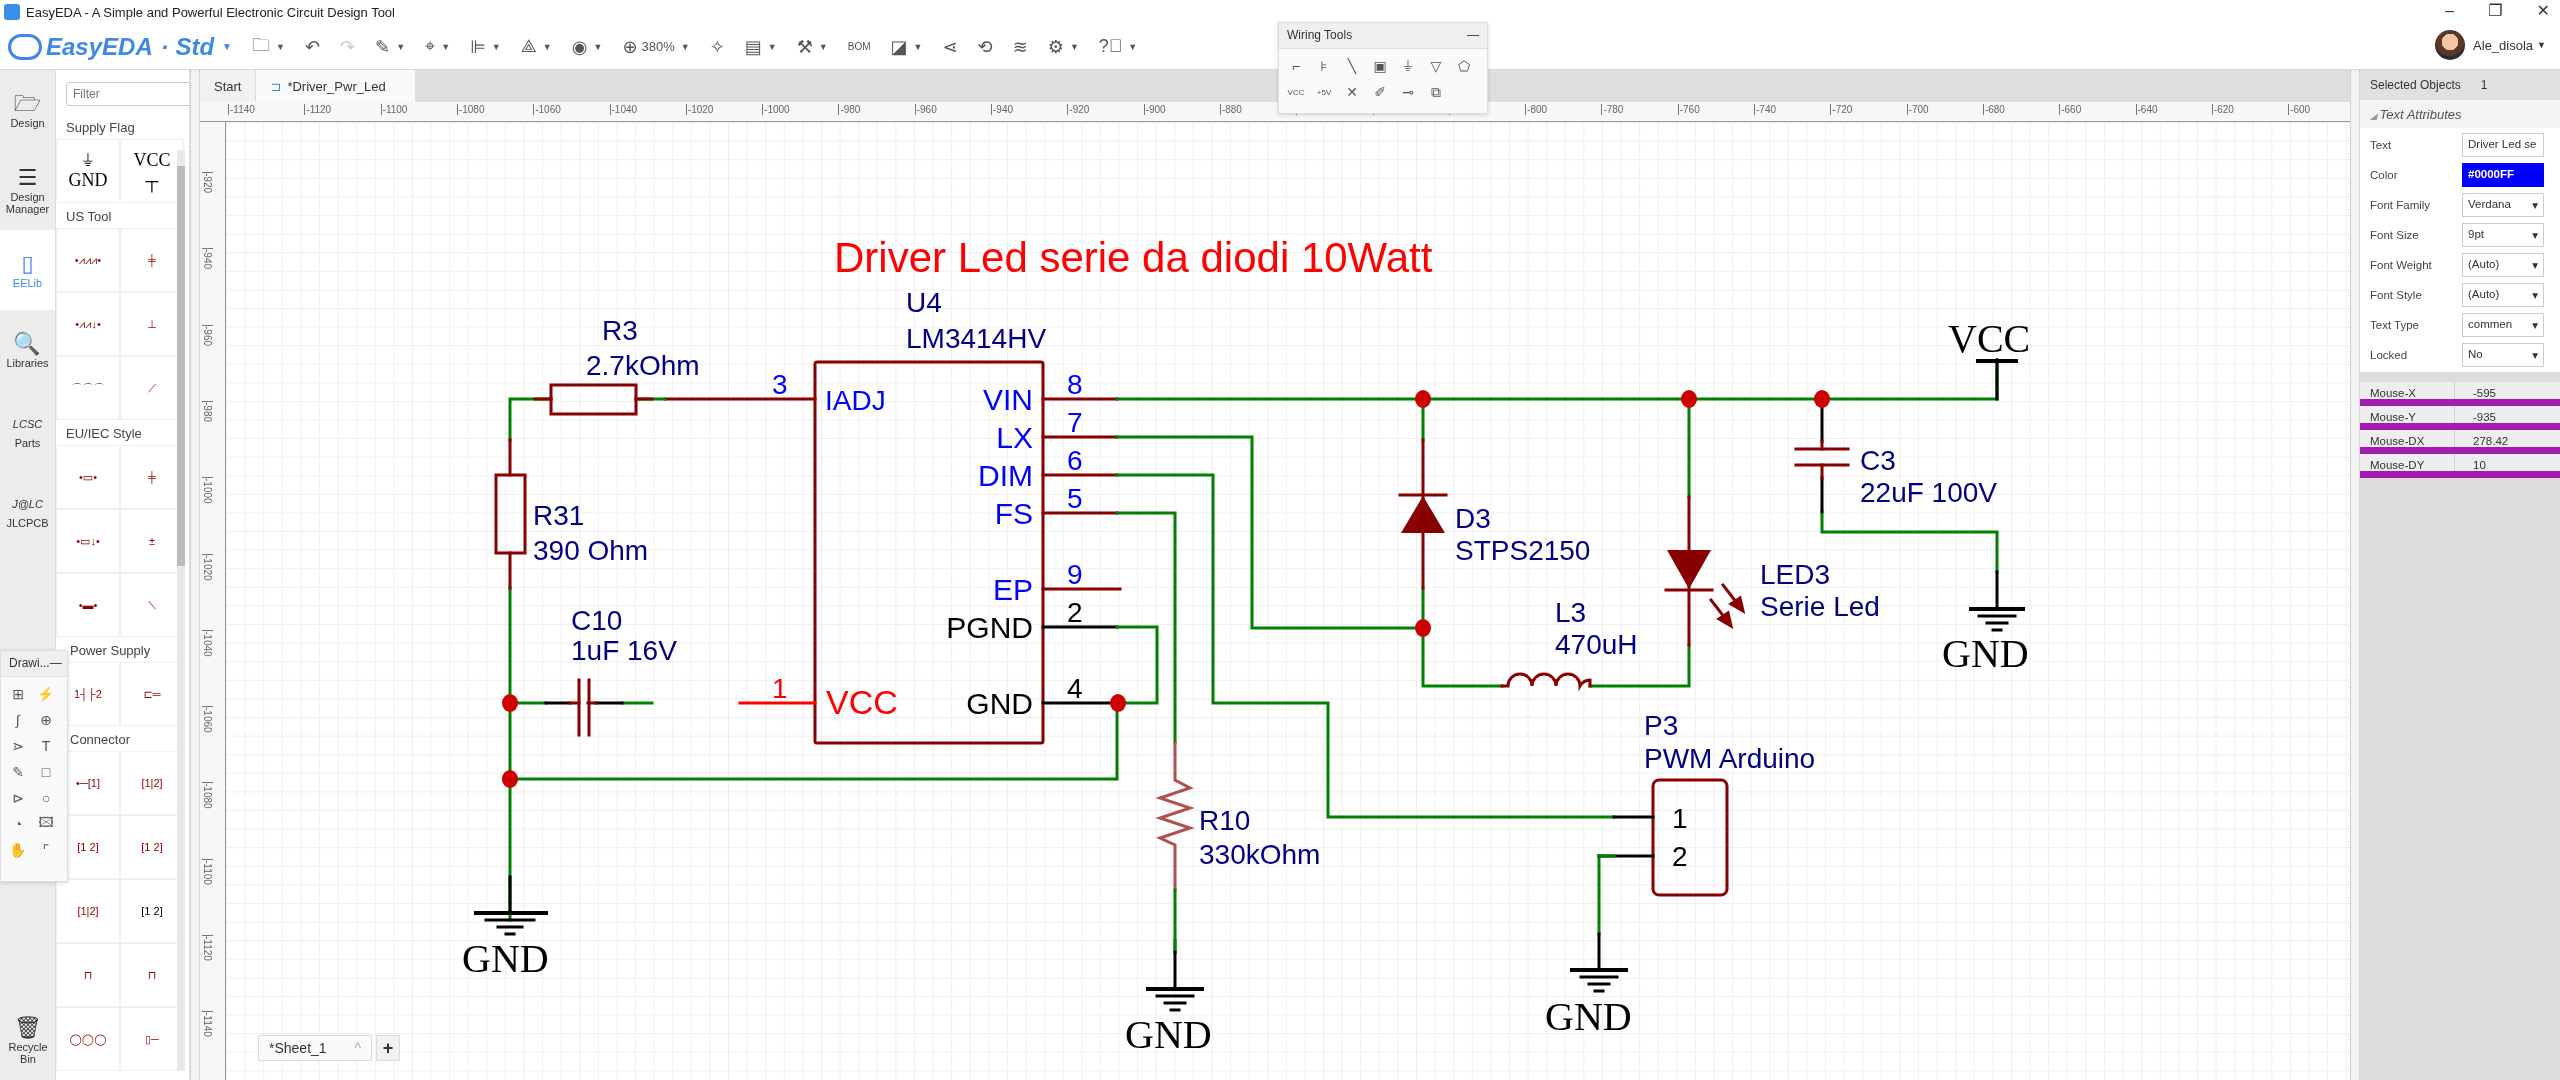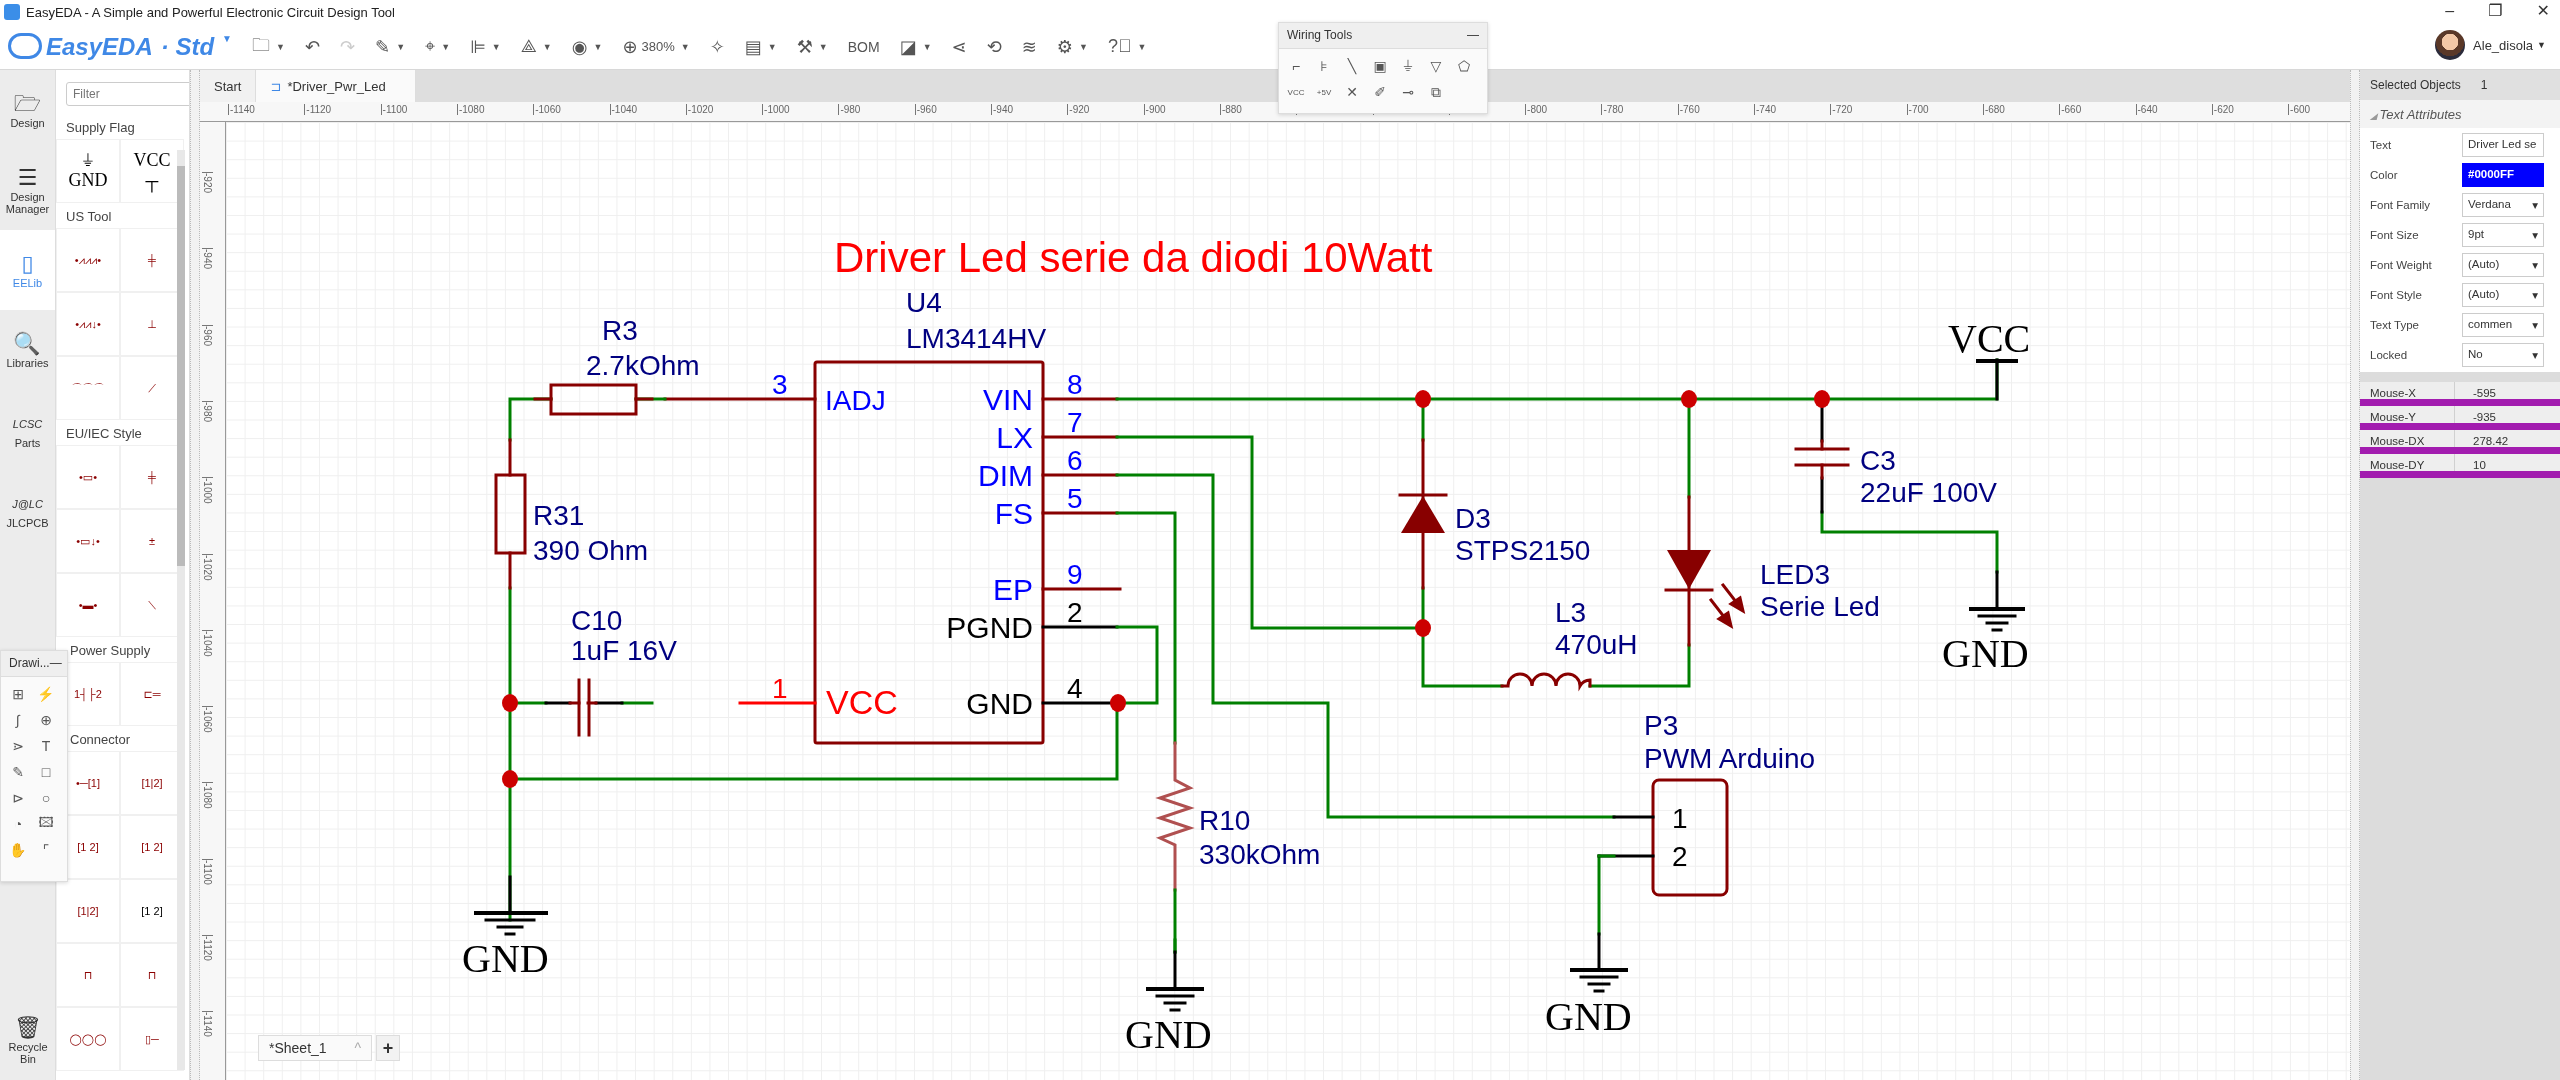--- a/index.html
+++ b/index.html
@@ -2,21 +2,21 @@
 <html><head>
 <meta charset="utf-8">
 <style>
   * { box-sizing: border-box; margin: 0; padding: 0; }
   html, body { width: 2560px; height: 1080px; overflow: hidden; background: #fff; font-family: "Liberation Sans", sans-serif; color: #333; }
   #titlebar { position: absolute; left: 0; top: 0; width: 2560px; height: 24px; background: #fff; display: flex; align-items: center; font-size: 13px; }
   #titlebar .app-icon { width: 16px; height: 16px; margin: 0 6px 0 4px; background: #3b8ee8; border-radius: 3px; }
   #titlebar .title { color: #222; }
   #titlebar .win-ctrls { position: absolute; right: 10px; top: 0; display: flex; gap: 34px; font-size: 16px; line-height: 22px; color: #333; }
   #toolbar { position: absolute; left: 0; top: 24px; width: 2560px; height: 46px; background: #fff; display: flex; align-items: center; border-bottom: 1px solid #d8d8d8; }
-  .logo { display: flex; margin-left: 8px; color: #3f88e6; font-size: 24px; font-style: italic; font-weight: bold; }
+  .logo { display: flex; align-items: center; margin-left: 8px; color: #3f88e6; font-size: 24px; font-style: italic; font-weight: bold; }
   .logo .cloud { width: 34px; height: 26px; border: 3px solid #3f88e6; border-radius: 14px; margin-right: 4px; }
   .logo .std { margin-left: 8px; }
   .tb-btn { display: flex; align-items: center; margin-left: 20px; color: #555; font-size: 18px; cursor: pointer; }
   .tb-btn .caret { font-size: 9px; margin-left: 6px; color: #555; }
   .tb-btn.small { font-size: 13px; }
   .user { position: absolute; right: 14px; top: 6px; display: flex; align-items: center; font-size: 13px; }
   .avatar { width: 30px; height: 30px; border-radius: 50%; background: radial-gradient(circle at 50% 40%, #f3c7a6 0 35%, #5a3828 36% 60%, #2b2b3a 61%); margin-right: 8px; }
   
   #leftnav { position: absolute; left: 0; top: 70px; width: 56px; height: 1010px; background: #ececec; border-right: 1px solid #ddd; }
   .nav-item { height: 80px; display: flex; flex-direction: column; align-items: center; justify-content: center; font-size: 11px; color: #333; text-align: center; cursor: pointer; }
@@ -139,21 +139,21 @@
     </div>
   <div class="tb-btn">
       <span>▤</span>
       <span class="caret">▼</span>
     </div>
   <div class="tb-btn">
       <span>⚒</span>
       <span class="caret">▼</span>
     </div>
   <div class="tb-btn small">
-      <span style="font-size:14px">BOM</span>
+      <span style="font-size:10px">BOM</span>
     </div>
   <div class="tb-btn">
       <span>◪</span>
       <span class="caret">▼</span>
     </div>
   <div class="tb-btn">
       <span>⋖</span>
     </div>
   <div class="tb-btn">
       <span>⟲</span>

